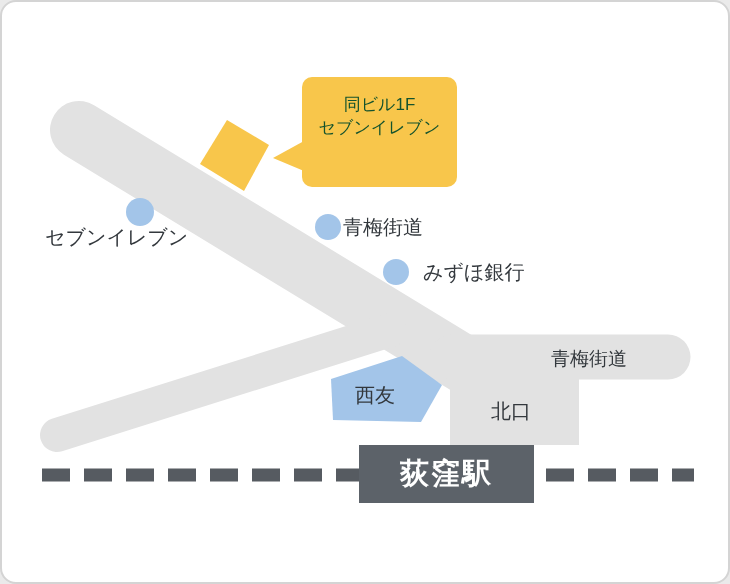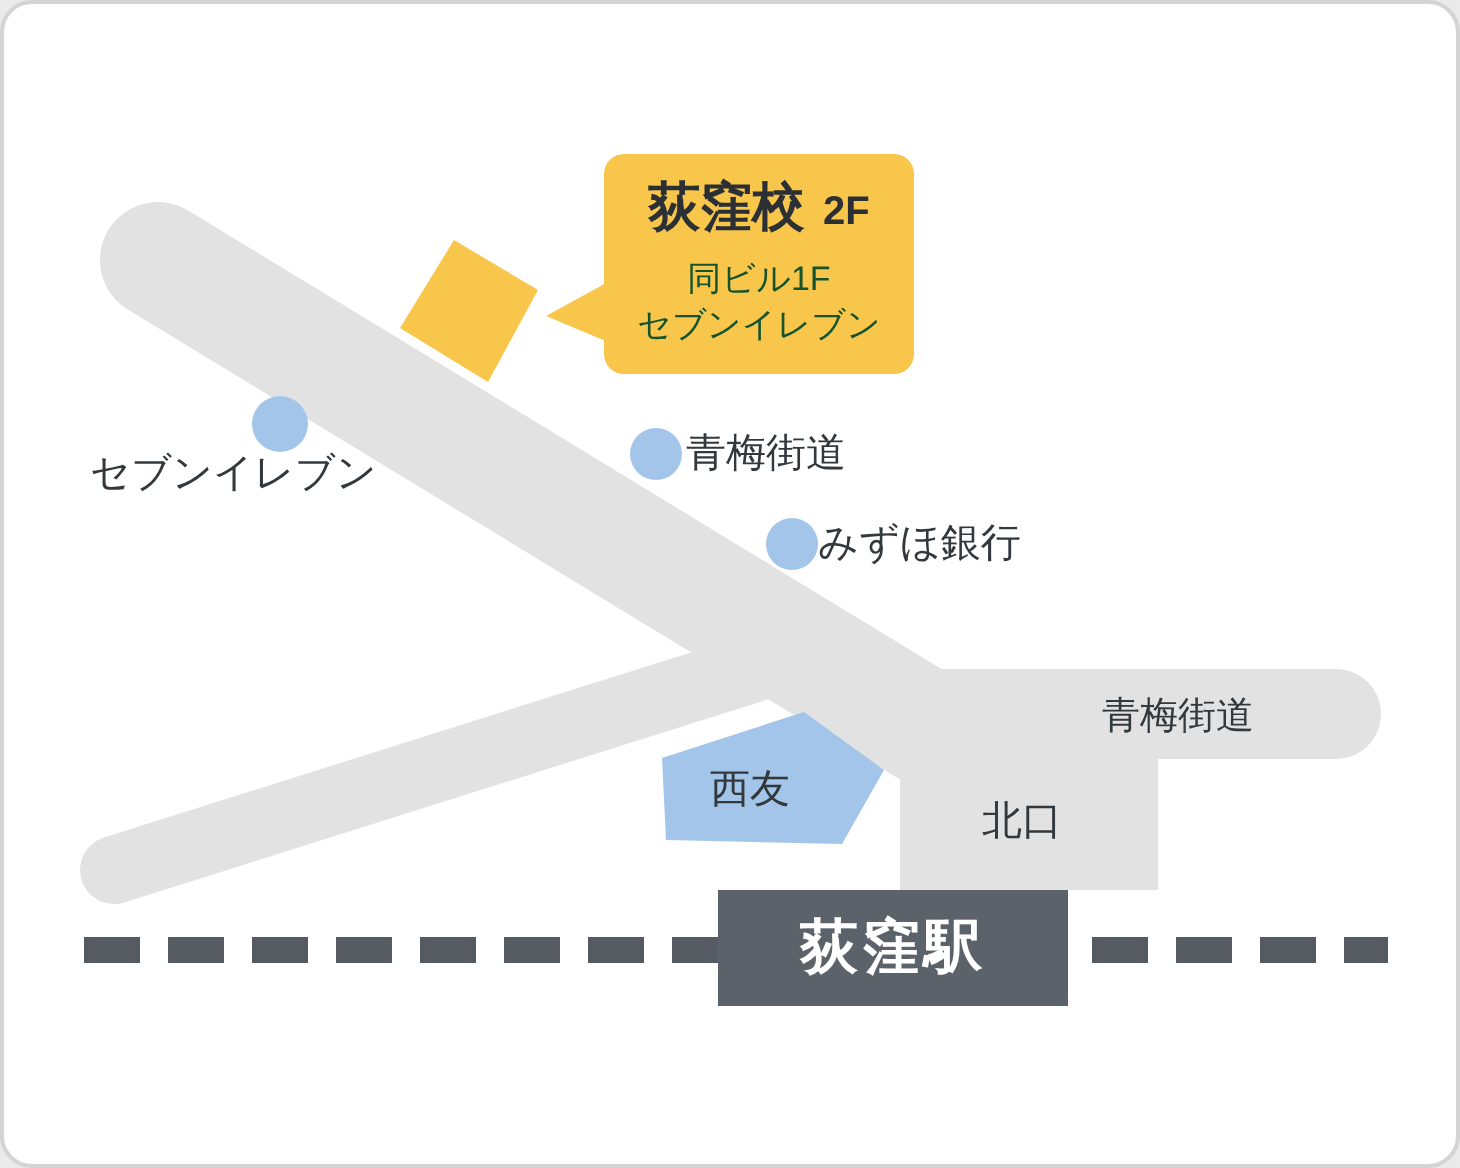--- a/index.html
+++ b/index.html
@@ -22,21 +22,21 @@
     color: #33383d;
     font-size: 20px;
     line-height: 1.1;
     white-space: nowrap;
   }
   .label-ome   { left: 529px; top: 347px; font-size: 19px; margin-left: 20px; }
   .label-kita  { left: 489px; top: 398px; text-align: center; }
   .label-seiyu { left: 353px; top: 382px; }
   .label-7eleven { left: 43px;  top: 224px; }
   .label-resona  { left: 341px; top: 214px; }
-  .label-mizuho  { left: 407px; top: 259px; }
+  .label-mizuho  { left: 407px; top: 259px; padding-left: 14px; }
   .callout {
     position: absolute;
     left: 300px; top: 75px;
     width: 155px; height: 110px;
     background: #f8c64b;
     border-radius: 10px;
     text-align: center;
     padding-top: 11px;
     color: #2b3035;
   }
@@ -77,24 +77,20 @@
     <polygon points="225,118 267,143 242,189 198,162" fill="#f8c64b"></polygon>
 
     <polygon points="302,139 302,169 271,156" fill="#f8c64b"></polygon>
 
     <circle cx="138" cy="210" r="14" fill="#a3c5e9"></circle>
     <circle cx="326" cy="225" r="13" fill="#a3c5e9"></circle>
     <circle cx="394" cy="270" r="13" fill="#a3c5e9"></circle>
   </svg>
 
   <div class="callout">
-    <div class="title-row">
-      <span class="title">荻窪校</span>
-      <span class="floor">2F</span>
-    </div>
     <div class="sub">
       <div>同ビル1F</div>
       <div>セブンイレブン</div>
     </div>
   </div>
 
   <div class="label label-7eleven">セブンイレブン</div>
   <div class="label label-resona">青梅街道</div>
   <div class="label label-mizuho">みずほ銀行</div>
   <div class="label label-seiyu">西友</div>

